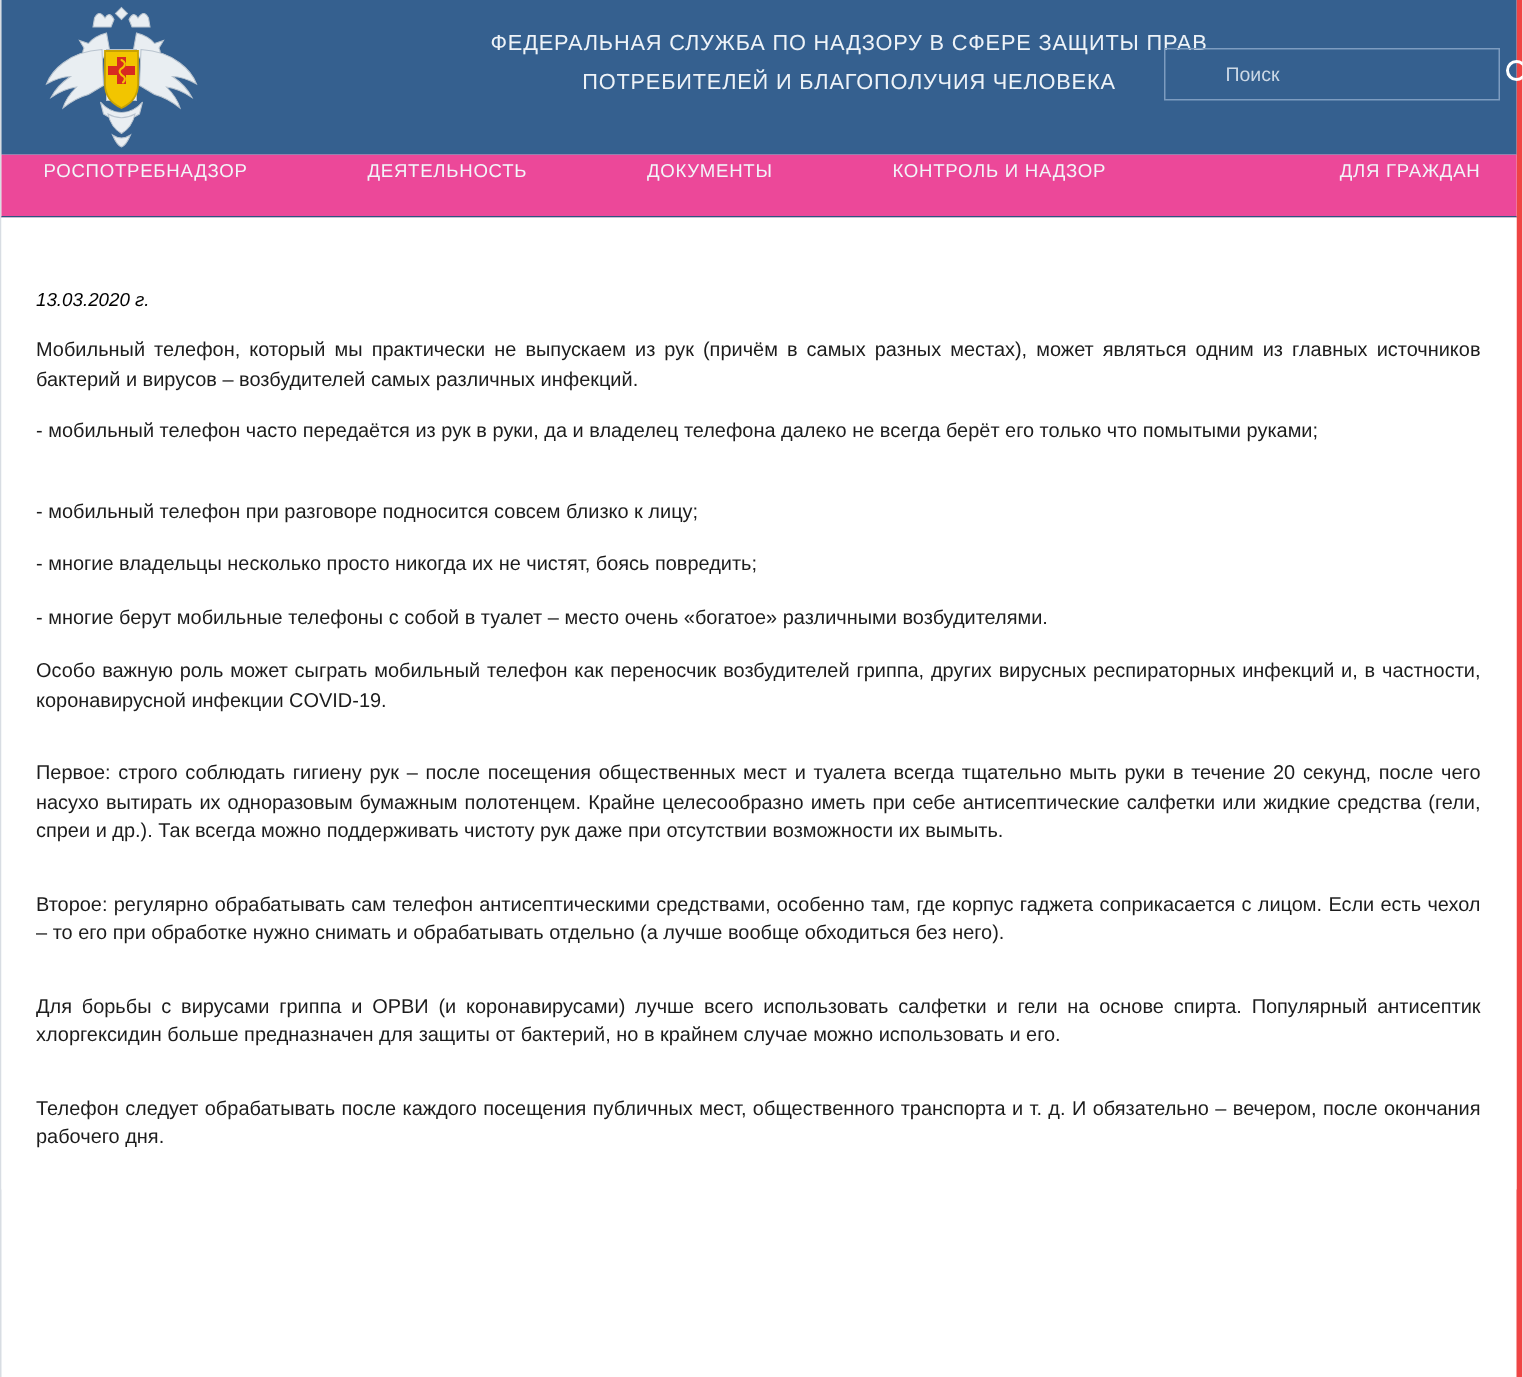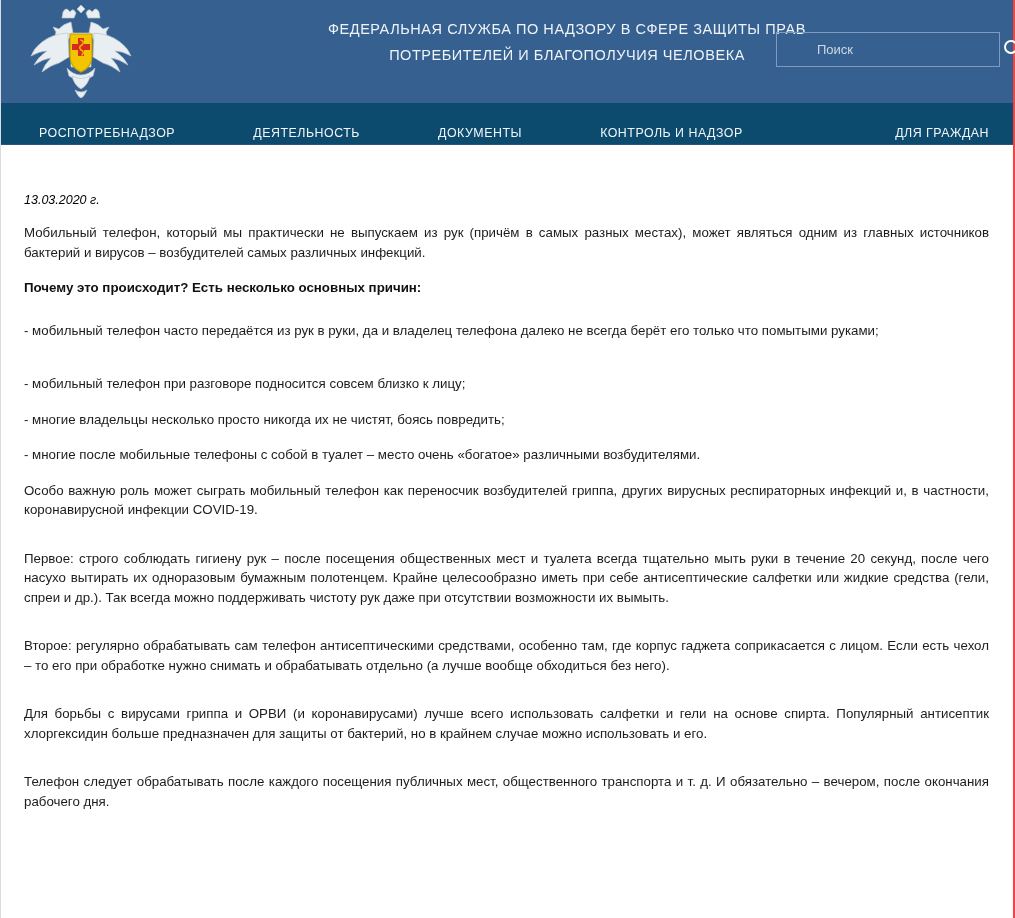--- a/index.html
+++ b/index.html
@@ -13,21 +13,21 @@
     background: #ffffff;
     font-family: "Liberation Sans", "DejaVu Sans", sans-serif;
   }
 
   .page {
     width: 1015px;
     height: 918px;
     position: relative;
     background: #ffffff;
     border-left: 1px solid #d8dde3;
-    border-right: 2px solid #ef4444;
+    border-right: 4px solid #ef4444;
   }
 
   
   .site-header {
     background: #35608f;
     height: 103px;
     position: relative;
     display: flex;
     align-items: flex-start;
   }
@@ -89,25 +89,25 @@
     height: 100%;
     cursor: pointer;
     display: flex;
     align-items: center;
     justify-content: center;
     padding: 0;
   }
 
   
   .main-nav {
-    background: #0c4a6e;
+    background: #ec4899;
     height: 42px;
     display: flex;
-    align-items: flex-end;
-    padding: 0 22px 0 36px;
+    align-items: flex-start;
+    padding: 0 22px 0 26px;
     border-bottom: 1px solid #2d5480;
   }
   .nav-item {
     color: #f2f6fa;
     font-size: 12.4px;
     letter-spacing: 0.5px;
     text-transform: uppercase;
     text-decoration: none;
     white-space: nowrap;
     cursor: pointer;
@@ -233,29 +233,28 @@
     <a class="nav-item" href="#">ДЛЯ ГРАЖДАН</a>
   </nav>
 
   <main class="content">
 
 
     <p class="article-date">13.03.2020 г.</p>
 
     <p class="body">Мобильный телефон, который мы практически не выпускаем из рук (причём в самых разных местах), может являться одним из главных источников бактерий и вирусов – возбудителей самых различных инфекций.</p>
 
-    <p class="strong">Почему это происходит? Есть несколько основных причин:</p>
 
     <p class="bullet">- мобильный телефон часто передаётся из рук в руки, да и владелец телефона далеко не всегда берёт его только что помытыми руками;</p>
     <div class="gap-lg"></div>
     <p class="bullet">- мобильный телефон при разговоре подносится совсем близко к лицу;</p>
     <div class="gap-sm"></div>
     <p class="bullet">- многие владельцы несколько просто никогда их не чистят, боясь повредить;</p>
     <div class="gap-sm"></div>
-    <p class="bullet">- многие после мобильные телефоны с собой в туалет – место очень «богатое» различными возбудителями.</p>
+    <p class="bullet">- многие берут мобильные телефоны с собой в туалет – место очень «богатое» различными возбудителями.</p>
 
     <div class="gap-sm"></div>
     <p class="body">Особо важную роль может сыграть мобильный телефон как переносчик возбудителей гриппа, других вирусных респираторных инфекций и, в частности, коронавирусной инфекции COVID-19.</p>
 
     <div class="gap-md"></div>
 
     <p class="body">Первое: строго соблюдать гигиену рук – после посещения общественных мест и туалета всегда тщательно мыть руки в течение 20 секунд, после чего насухо вытирать их одноразовым бумажным полотенцем. Крайне целесообразно иметь при себе антисептические салфетки или жидкие средства (гели, спреи и др.). Так всегда можно поддерживать чистоту рук даже при отсутствии возможности их вымыть.</p>
 
     <div class="gap-md"></div>
     <p class="body">Второе: регулярно обрабатывать сам телефон антисептическими средствами, особенно там, где корпус гаджета соприкасается с лицом. Если есть чехол – то его при обработке нужно снимать и обрабатывать отдельно (а лучше вообще обходиться без него).</p>

